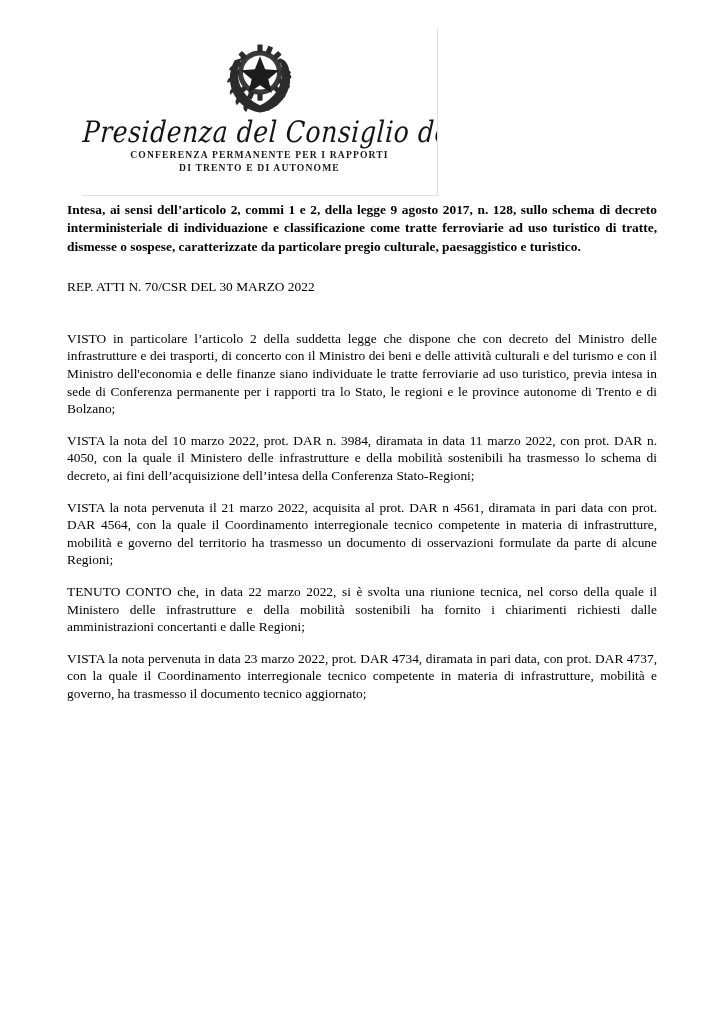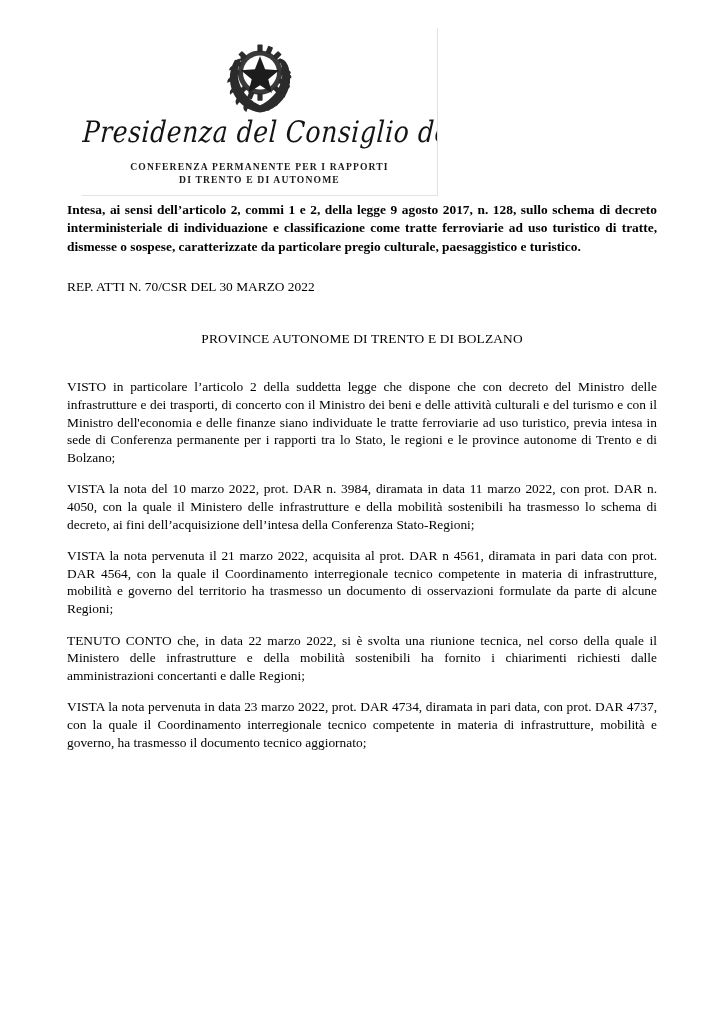--- a/index.html
+++ b/index.html
@@ -55,21 +55,21 @@
     letter-spacing: 0.6px;
     color: #141414;
     line-height: 1;
     margin: 0 0 2px 0;
     transform: scaleY(1.18) skewX(-4deg);
     transform-origin: center bottom;
     white-space: nowrap;
   }
 
   .conf-lines {
-    margin-top: 14px;
+    margin-top: 2px;
     font-family: "Liberation Serif", "DejaVu Serif", serif;
     font-size: 9.6px;
     font-weight: 700;
     letter-spacing: 1.15px;
     line-height: 12.6px;
     color: #1a1a1a;
   }
   .conf-lines div { white-space: nowrap; }
 
   
@@ -179,21 +179,20 @@
     </div>
   </div>
 
   <div class="doc-body">
 
     <p class="block lead">Intesa, ai sensi dell’articolo 2, commi 1 e 2, della legge 9 agosto 2017, n. 128, sullo schema di decreto interministeriale di individuazione e classificazione come tratte ferroviarie ad uso turistico di tratte, dismesse o sospese, caratterizzate da particolare pregio culturale, paesaggistico e turistico.</p>
 
     <p class="block rep">REP. ATTI N. 70/CSR DEL 30 MARZO 2022</p>
 
     <div class="title-center">
-      <div>PROVINCE AUTONOME DI TRENTO E DI BOLZANO</div>
     </div>
 
 
     <p class="block clause">VISTO in particolare l’articolo 2 della suddetta legge che dispone che con decreto del Ministro delle infrastrutture e dei trasporti, di concerto con il Ministro dei beni e delle attività culturali e del turismo e con il Ministro dell'economia e delle finanze siano individuate le tratte ferroviarie ad uso turistico, previa intesa in sede di Conferenza permanente per i rapporti tra lo Stato, le regioni e le province autonome di Trento e di Bolzano;</p>
     <p class="block clause">VISTA la nota del 10 marzo 2022, prot. DAR n. 3984, diramata in data 11 marzo 2022, con prot. DAR n. 4050, con la quale il Ministero delle infrastrutture e della mobilità sostenibili ha trasmesso lo schema di decreto, ai fini dell’acquisizione dell’intesa della Conferenza Stato-Regioni;</p>
     <p class="block clause">VISTA la nota pervenuta il 21 marzo 2022, acquisita al prot. DAR n 4561, diramata in pari data con prot. DAR 4564, con la quale il Coordinamento interregionale tecnico competente in materia di infrastrutture, mobilità e governo del territorio ha trasmesso un documento di osservazioni formulate da parte di alcune Regioni;</p>
     <p class="block clause">TENUTO CONTO che, in data 22 marzo 2022, si è svolta una riunione tecnica, nel corso della quale il Ministero delle infrastrutture e della mobilità sostenibili ha fornito i chiarimenti richiesti dalle amministrazioni concertanti e dalle Regioni;</p>
     <p class="block clause">VISTA la nota pervenuta in data 23 marzo 2022, prot. DAR 4734, diramata in pari data, con prot. DAR 4737, con la quale il Coordinamento interregionale tecnico competente in materia di infrastrutture, mobilità e governo, ha trasmesso il documento tecnico aggiornato;</p>
 
   </div>

